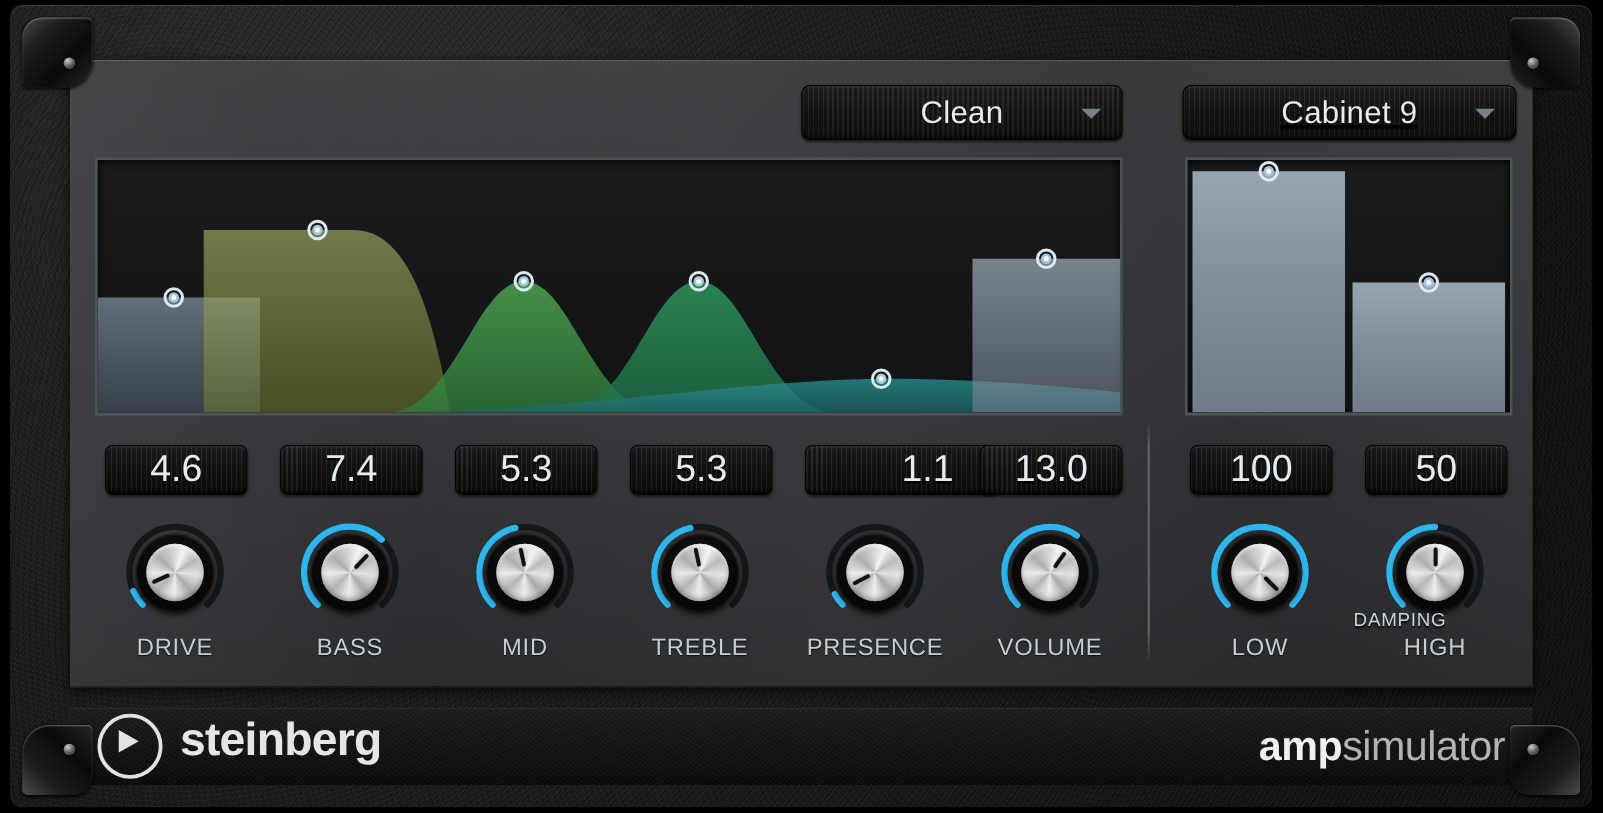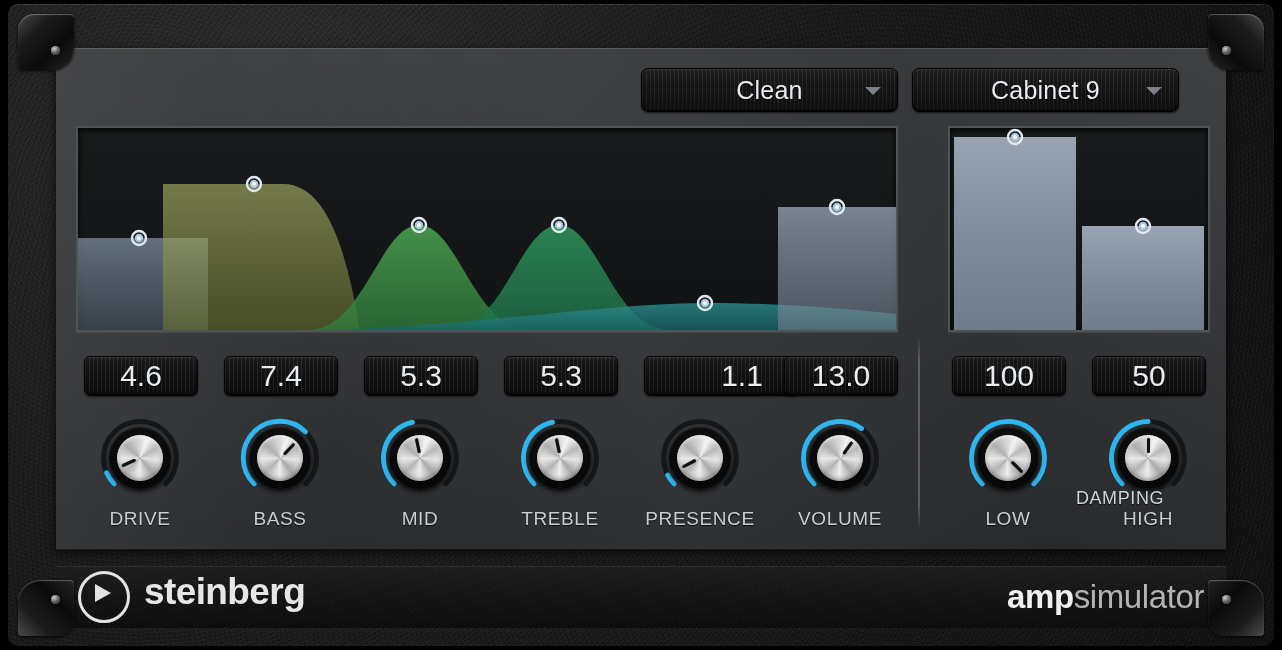--- a/index.html
+++ b/index.html
@@ -118,21 +118,21 @@
   }
   .dd-arrow {
     position:absolute; right:16px; top:50%;
     margin-top:-3px;
     width:0;height:0;
     border-left:8px solid transparent;
     border-right:8px solid transparent;
     border-top:8px solid #7c8188;
   }
   #dd-preset { left: 585px; top: 20px; width: 255px; }
-  #dd-cabinet { left: 856px; top: 20px; width: 265px; }
+  #dd-cabinet { left: 890px; top: 20px; width: 265px; text-decoration: underline; }
 
   
   .screen {
     position:absolute;
     background: linear-gradient(180deg, #191b1c 0%, #141617 55%, #101213 100%);
     border: 2px solid #4e5356;
     box-shadow: inset 0 2px 7px rgba(0,0,0,.95), 0 1px 0 rgba(255,255,255,.08);
     overflow:hidden;
   }
   #eq-screen { left: 20px; top: 78px; width: 818px; height: 202px; }
@@ -230,21 +230,21 @@
     letter-spacing: .6px;
     text-shadow: 0 1px 1px rgba(0,0,0,.85);
     white-space:nowrap;
   }
   .damping-label {
     position:absolute;
     left: 1004px; top: 440px;
     width: 120px;
     text-align:center;
     color:#cfd4d9;
-    font-size: 18px;
+    font-size: 15px;
     letter-spacing: .6px;
     text-shadow: 0 1px 1px rgba(0,0,0,.85);
   }
 
   
   .footer {
     position:absolute;
     left: 56px; bottom: 22px;
     width: 1170px; height: 62px;
     background:

